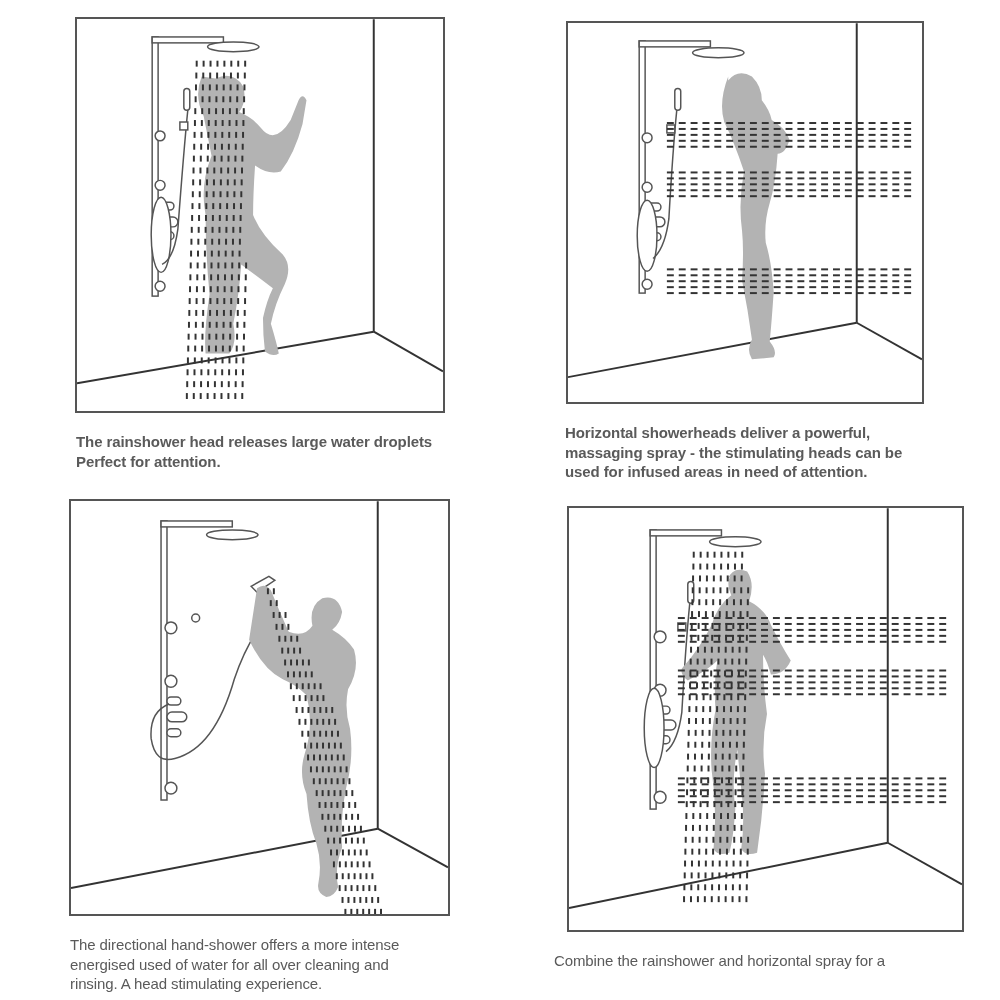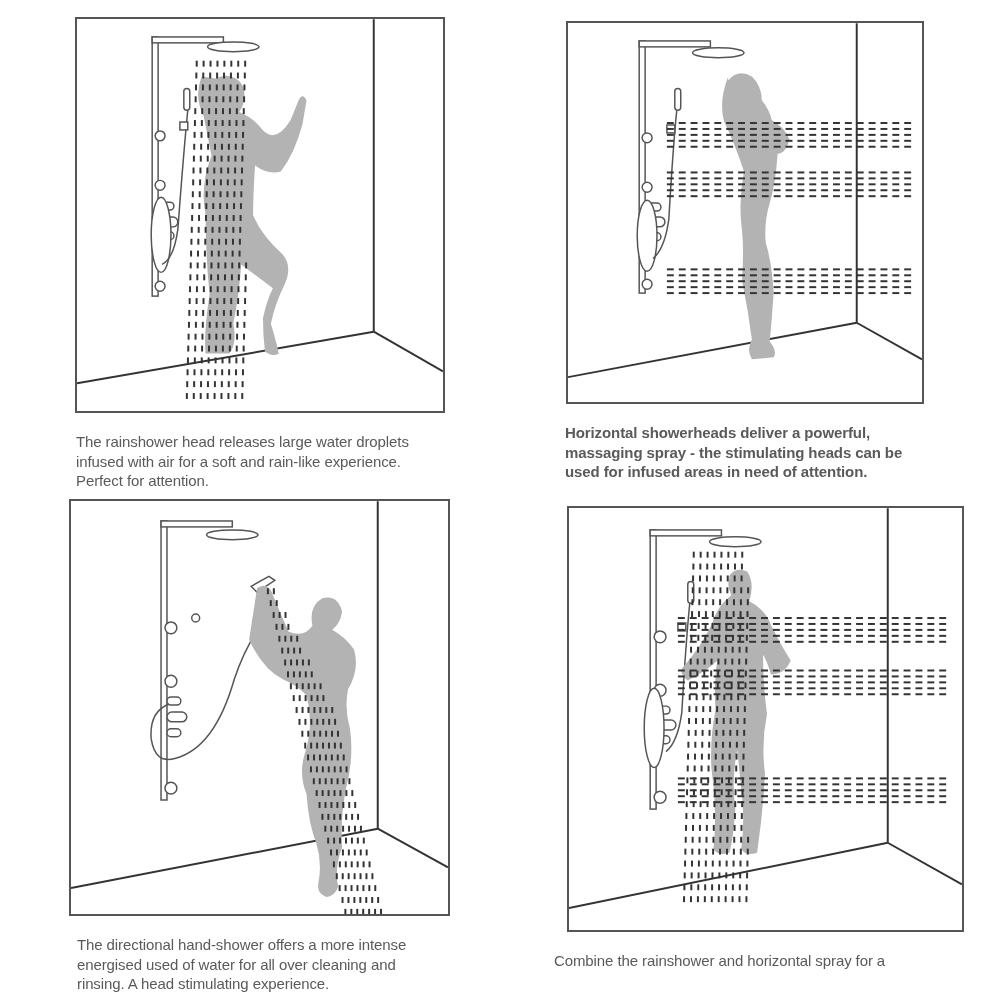--- a/index.html
+++ b/index.html
@@ -281,23 +281,22 @@
         <rect x="124.05917159763314" y="378" width="2" height="6"></rect>
         <rect x="131.05917159763314" y="378" width="2" height="6"></rect>
         <rect x="138.05917159763314" y="378" width="2" height="6"></rect>
         <rect x="145.05917159763314" y="378" width="2" height="6"></rect>
         <rect x="152.05917159763314" y="378" width="2" height="6"></rect>
         <rect x="159.05917159763314" y="378" width="2" height="6"></rect>
         <rect x="166.05917159763314" y="378" width="2" height="6"></rect>
       </g>
   </svg>
 </div>
-<div class="caption" style="left:76px;top:432px;">
+<div class="caption" style="left:76px;top:432px;font-weight:bold;">
   <div>The rainshower head releases large water droplets</div>
-  <div>infused with air for a soft and rain-like experience.</div>
   <div>Perfect for attention.</div>
 </div>
 
 <div class="panel" style="left:566px;top:21px;width:358px;height:383px;">
   <svg viewBox="0 0 358 383">
     <g stroke="#333" stroke-width="2" fill="none">
       <line x1="292" y1="0" x2="292" y2="303"></line>
       <line x1="0" y1="358" x2="292" y2="303"></line>
       <line x1="292" y1="303" x2="358" y2="340"></line>
     </g>
@@ -841,21 +840,21 @@
         <rect x="282.1" y="436" width="2" height="6"></rect>
         <rect x="288.1" y="436" width="2" height="6"></rect>
         <rect x="294.1" y="436" width="2" height="6"></rect>
         <rect x="300.1" y="436" width="2" height="6"></rect>
         <rect x="306.1" y="436" width="2" height="6"></rect>
         <rect x="312.1" y="436" width="2" height="6"></rect>
         <rect x="318.1" y="436" width="2" height="6"></rect>
       </g>
   </svg>
 </div>
-<div class="caption" style="left:70px;top:935px;margin-left:7px;">
+<div class="caption" style="left:70px;top:935px;">
   <div>The directional hand-shower offers a more intense</div>
   <div>energised used of water for all over cleaning and</div>
   <div>rinsing. A head stimulating experience.</div>
 </div>
 
 <div class="panel" style="left:567px;top:506px;width:397px;height:426px;">
   <svg viewBox="0 0 397 426">
     <g stroke="#333" stroke-width="2" fill="none">
       <line x1="322" y1="0" x2="322" y2="338"></line>
       <line x1="0" y1="404" x2="322" y2="338"></line>

